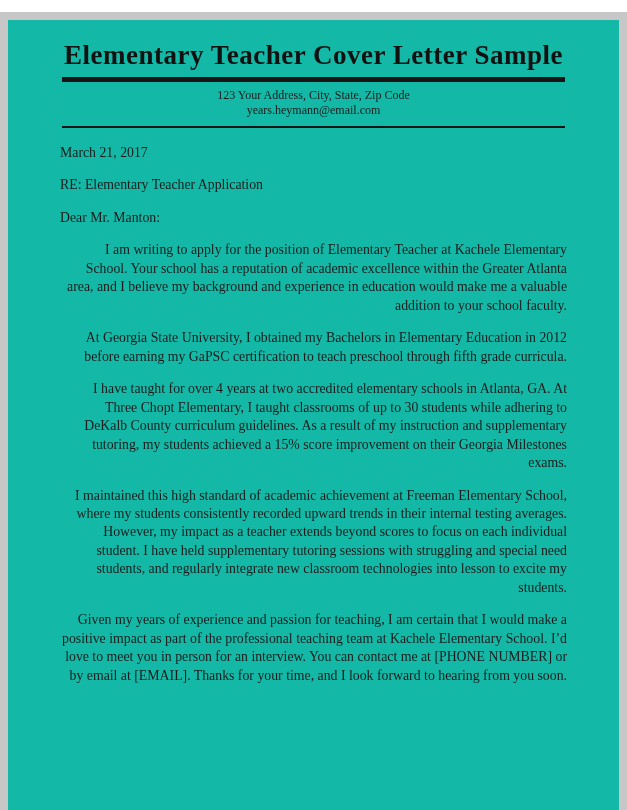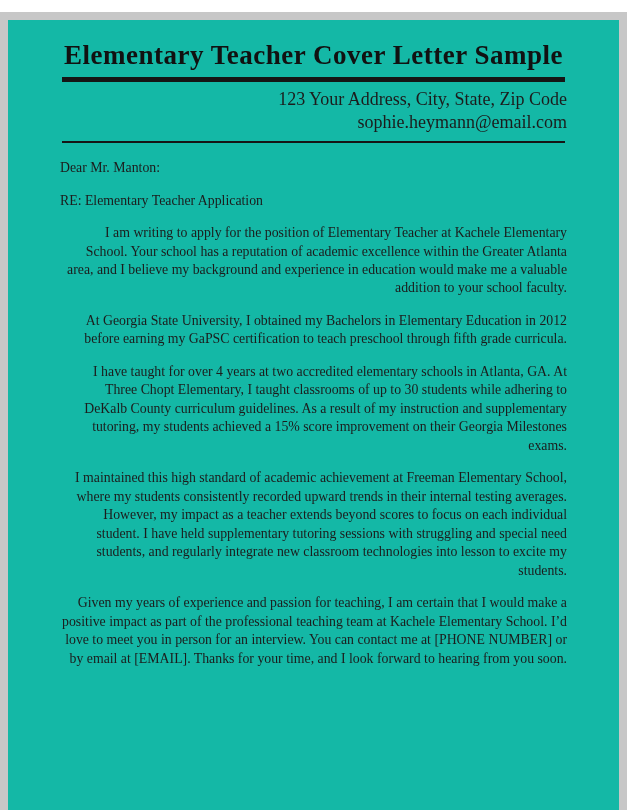--- a/index.html
+++ b/index.html
@@ -35,22 +35,22 @@
     height: 5px;
     background: #151515;
     margin: 0 2px 6px 2px;
   }
   .rule-thin {
     height: 2px;
     background: #151515;
     margin: 7px 2px 0 2px;
   }
   .center-line {
-    text-align: right;
-    font-size: 18px;
+    text-align: center;
+    font-size: 12px;
     line-height: 1.28;
     color: #1c1c1c;
   }
   .letter-body {
     margin-top: 16px;
     font-size: 13.8px;
     line-height: 1.34;
   }
   .block {
     margin-bottom: 14px;
@@ -67,31 +67,32 @@
 <body>
 
 <div class="page">
   <div class="content">
 
     <div class="doc-title">Elementary Teacher Cover Letter Sample</div>
 
     <div class="rule-thick"></div>
 
     <div class="center-line">123 Your Address, City, State, Zip Code</div>
-    <div class="center-line">sophie.heymann@email.com</div>
+    <div class="center-line">years.heymann@email.com</div>
 
     <div class="rule-thin"></div>
 
     <div class="letter-body">
 
+      <div class="block">March 21, 2017</div>
 
 
+      <div class="block">RE: Elementary Teacher Application</div>
+
       <div class="block">Dear Mr. Manton:</div>
-
-      <div class="block">RE: Elementary Teacher Application</div>
 
       <p class="para">I am writing to apply for the position of Elementary Teacher at Kachele Elementary School. Your school has a reputation of academic excellence within the Greater Atlanta area, and I believe my background and experience in education would make me a valuable addition to your school faculty.</p>
       <p class="para">At Georgia State University, I obtained my Bachelors in Elementary Education in 2012 before earning my GaPSC certification to teach preschool through fifth grade curricula.</p>
       <p class="para">I have taught for over 4 years at two accredited elementary schools in Atlanta, GA. At Three Chopt Elementary, I taught classrooms of up to 30 students while adhering to DeKalb County curriculum guidelines. As a result of my instruction and supplementary tutoring, my students achieved a 15% score improvement on their Georgia Milestones exams.</p>
       <p class="para">I maintained this high standard of academic achievement at Freeman Elementary School, where my students consistently recorded upward trends in their internal testing averages. However, my impact as a teacher extends beyond scores to focus on each individual student. I have held supplementary tutoring sessions with struggling and special need students, and regularly integrate new classroom technologies into lesson to excite my students.</p>
       <p class="para">Given my years of experience and passion for teaching, I am certain that I would make a positive impact as part of the professional teaching team at Kachele Elementary School. I’d love to meet you in person for an interview. You can contact me at [PHONE NUMBER] or by email at [EMAIL]. Thanks for your time, and I look forward to hearing from you soon.</p>
 
     </div>
   </div>
 </div>

